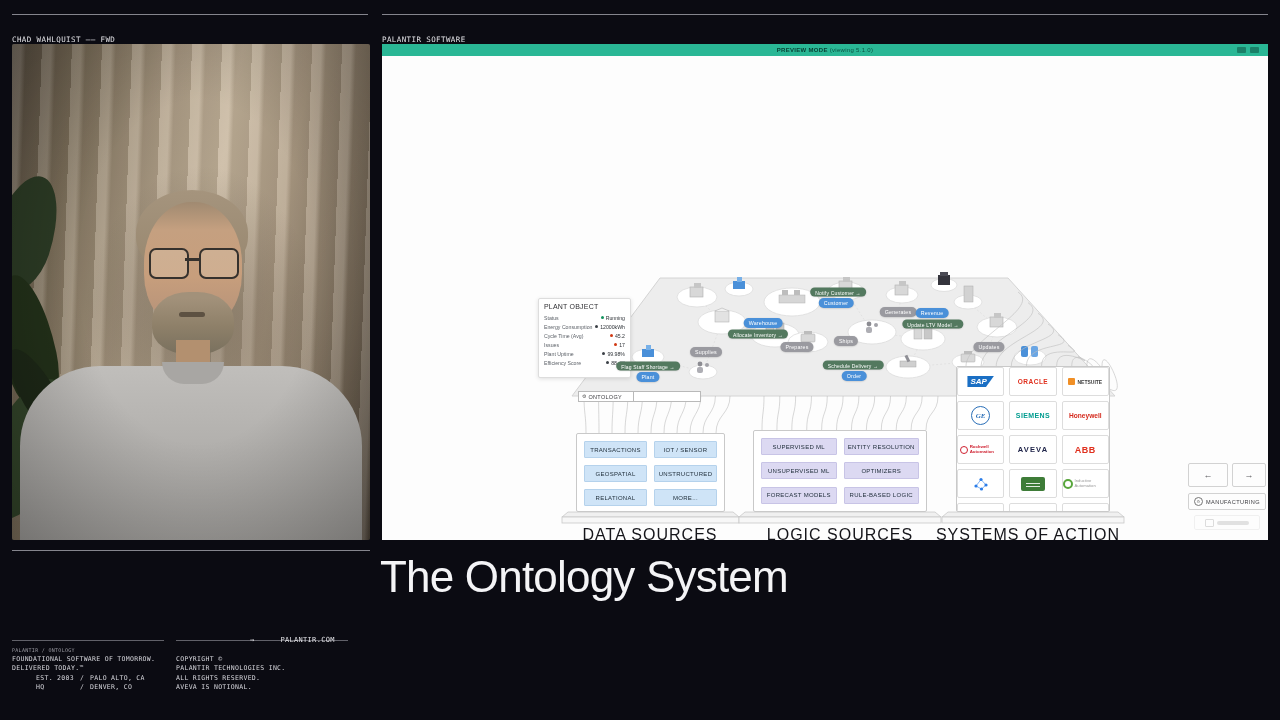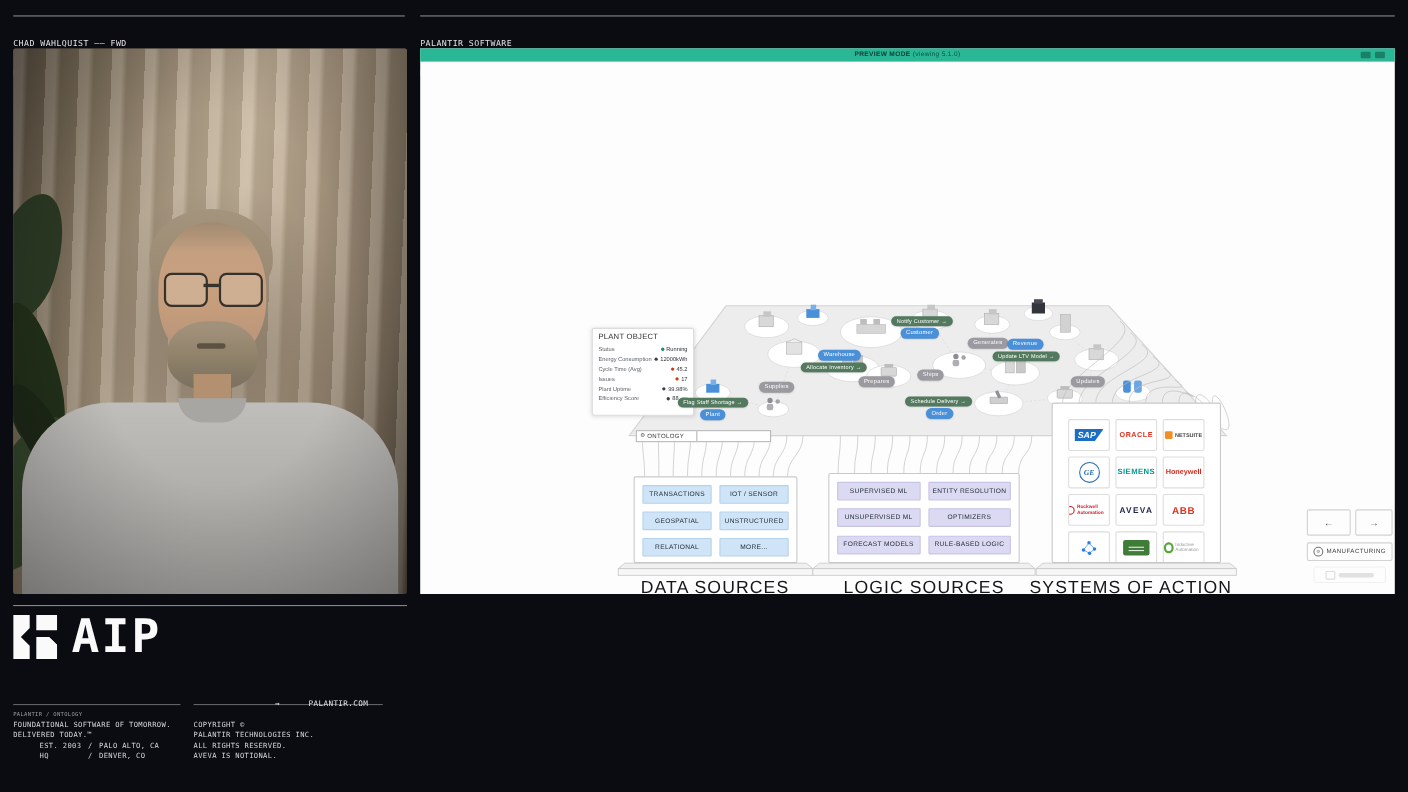--- a/index.html
+++ b/index.html
@@ -75,21 +75,21 @@
       box-sizing:border-box;padding:7px;display:grid;grid-template-columns:1fr 1fr;gap:7px;overflow:hidden;}
   .chip{height:15px;border-radius:1px;display:flex;align-items:center;justify-content:center;
       font-size:6px;letter-spacing:.3px;color:#22303c;}
   .chip.blue{background:#cfe4f7;border:.5px solid #b5d2ec;}
   .chip.purple{background:#dcd9f2;border:.5px solid #c8c4e6;}
   .glabel{position:absolute;transform:translateX(-50%);font-size:16px;color:#15151a;
       letter-spacing:1px;font-weight:500;white-space:nowrap;}
 
   
   #sysbox{position:absolute;left:574px;top:310px;width:154px;height:146px;background:#fff;
-      border:1px solid #c9c9c9;border-radius:2px;box-sizing:border-box;padding:14px;
+      border:1px solid #c9c9c9;border-radius:2px;box-sizing:border-box;padding:0;
       display:grid;grid-template-columns:repeat(3,1fr);gap:5px;overflow:hidden;}
   .logocard{height:27px;background:#fff;border:1px solid #ddd;border-radius:2px;
       display:flex;align-items:center;justify-content:center;overflow:hidden;text-align:center;}
   .l-sap{background:#1a6fc4;color:#fff;font-weight:bold;font-style:italic;font-size:8px;
       padding:1px 7px 1px 3px;clip-path:polygon(0 0,100% 0,70% 100%,0 100%);}
   .l-oracle{color:#e0301e;font-size:6.5px;font-weight:bold;letter-spacing:.5px;}
   .l-netsuite{font-size:5px;font-weight:bold;color:#3d3d3d;display:flex;align-items:center;gap:2px;}
   .ns-ico{width:7px;height:7px;background:#f08f26;border-radius:1px;display:inline-block;}
   .l-ge{width:17px;height:17px;border:1.5px solid #2a6fb8;border-radius:50%;color:#2a6fb8;
       font-family:"Liberation Serif",serif;font-style:italic;font-weight:bold;font-size:7px;
@@ -435,30 +435,22 @@
       </div>
       <div class="navbtn" id="btn-ghost" style="left:812px;top:459px;width:66px;height:15px;">
         <span class="ghostico"></span>
         <span class="ghostbar"></span>
       </div>
     </div>
   </div>
 
   <div class="hline" style="left:12px;top:550px;width:358px;"></div>
 
-  <div class="abs" id="brand">
-    <svg width="40" height="40" viewBox="0 0 40 40">
-      <polygon points="0,0 15,0 15,12 7,20 15,28 15,40 0,40" fill="#fafafa"></polygon>
-      <polygon points="21,0 40,0 40,14 21,14" fill="#fafafa"></polygon>
-      <polygon points="21,20 33,20 40,27 40,40 21,40" fill="#fafafa"></polygon>
-      <polygon points="33,20 40,20 40,27" fill="#0b0b12"></polygon>
-    </svg>
-    <span class="aip">AIP</span>
-  </div>
-
+
+  <div class="abs mono" id="maintitle" style="font-family:'Liberation Sans',sans-serif;">The Ontology System</div>
 
   <div class="hline" style="left:12px;top:640px;width:152px;opacity:.6;"></div>
   <div class="hline" style="left:176px;top:640px;width:172px;opacity:.6;"></div>
 
   <div class="ftxt mono feyebrow" style="left:12px;top:646px;">PALANTIR / ONTOLOGY</div>
   <div class="ftxt mono" style="left:12px;top:655px;"><span>FOUNDATIONAL SOFTWARE OF TOMORROW.</span><br><span>DELIVERED TODAY.™</span></div>
   <div class="ftxt mono" style="left:12px;top:674px;display:grid;grid-template-columns:44px 10px auto;margin-left:24px;">
     <span>EST. 2003</span>
     <span>/</span>
     <span>PALO ALTO, CA</span>

